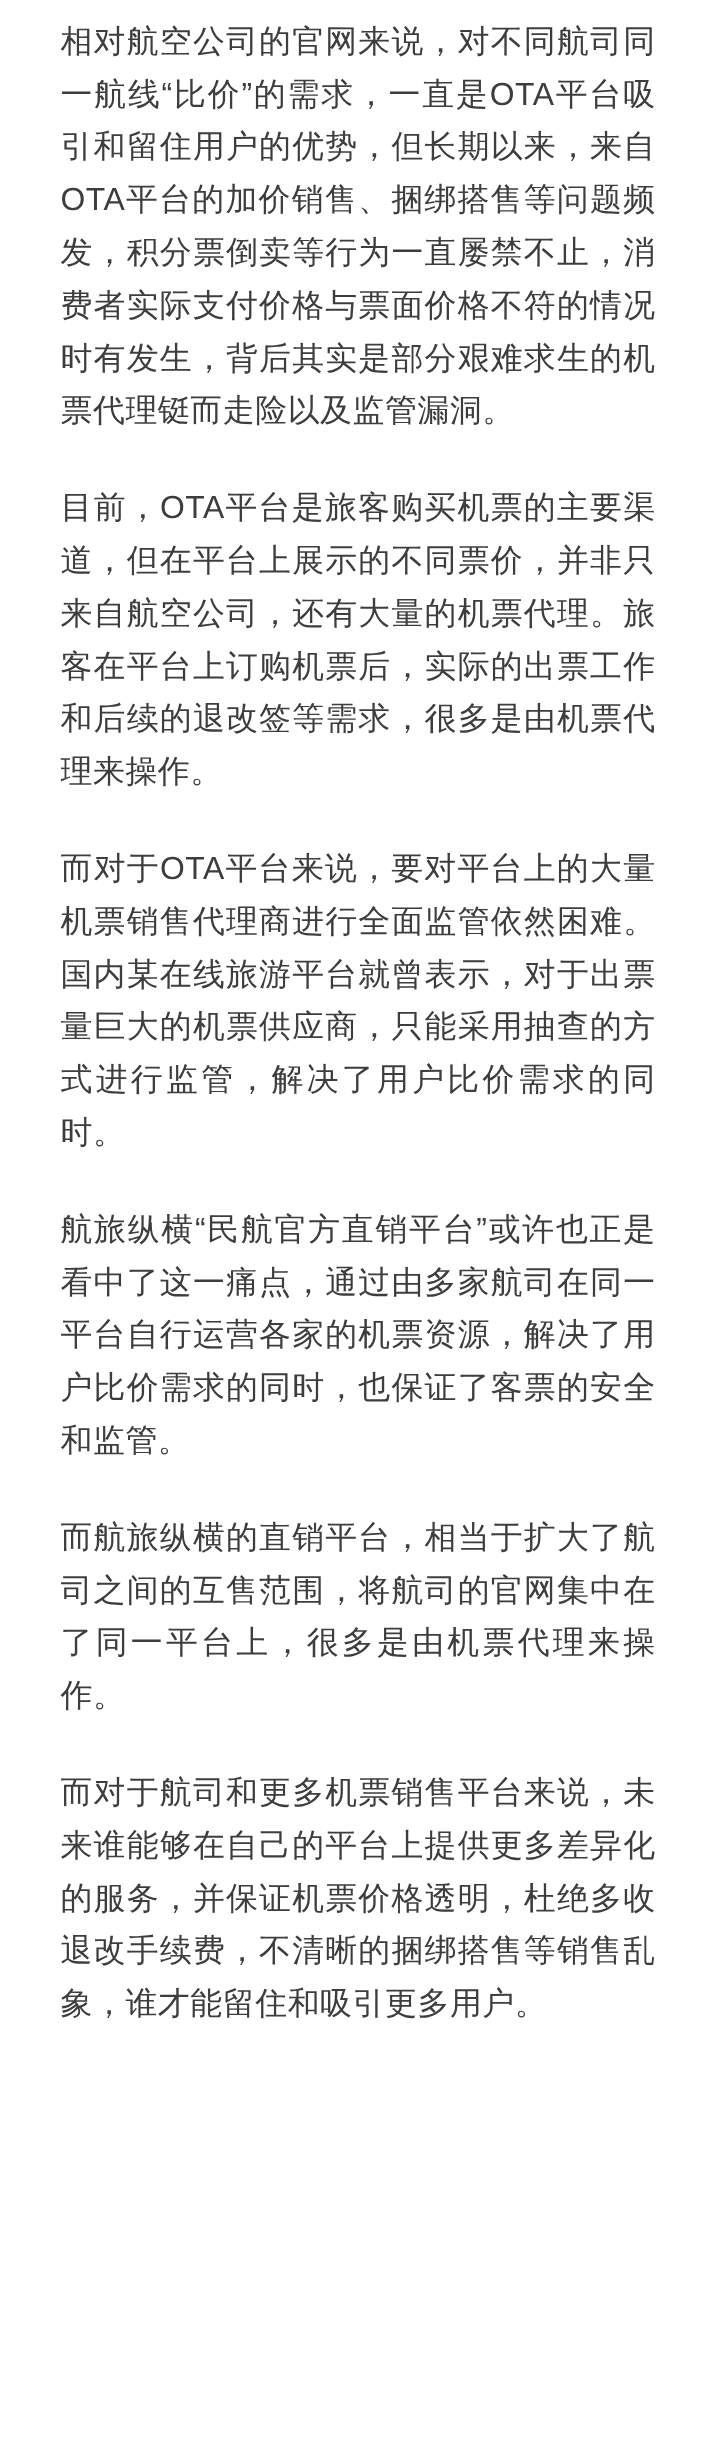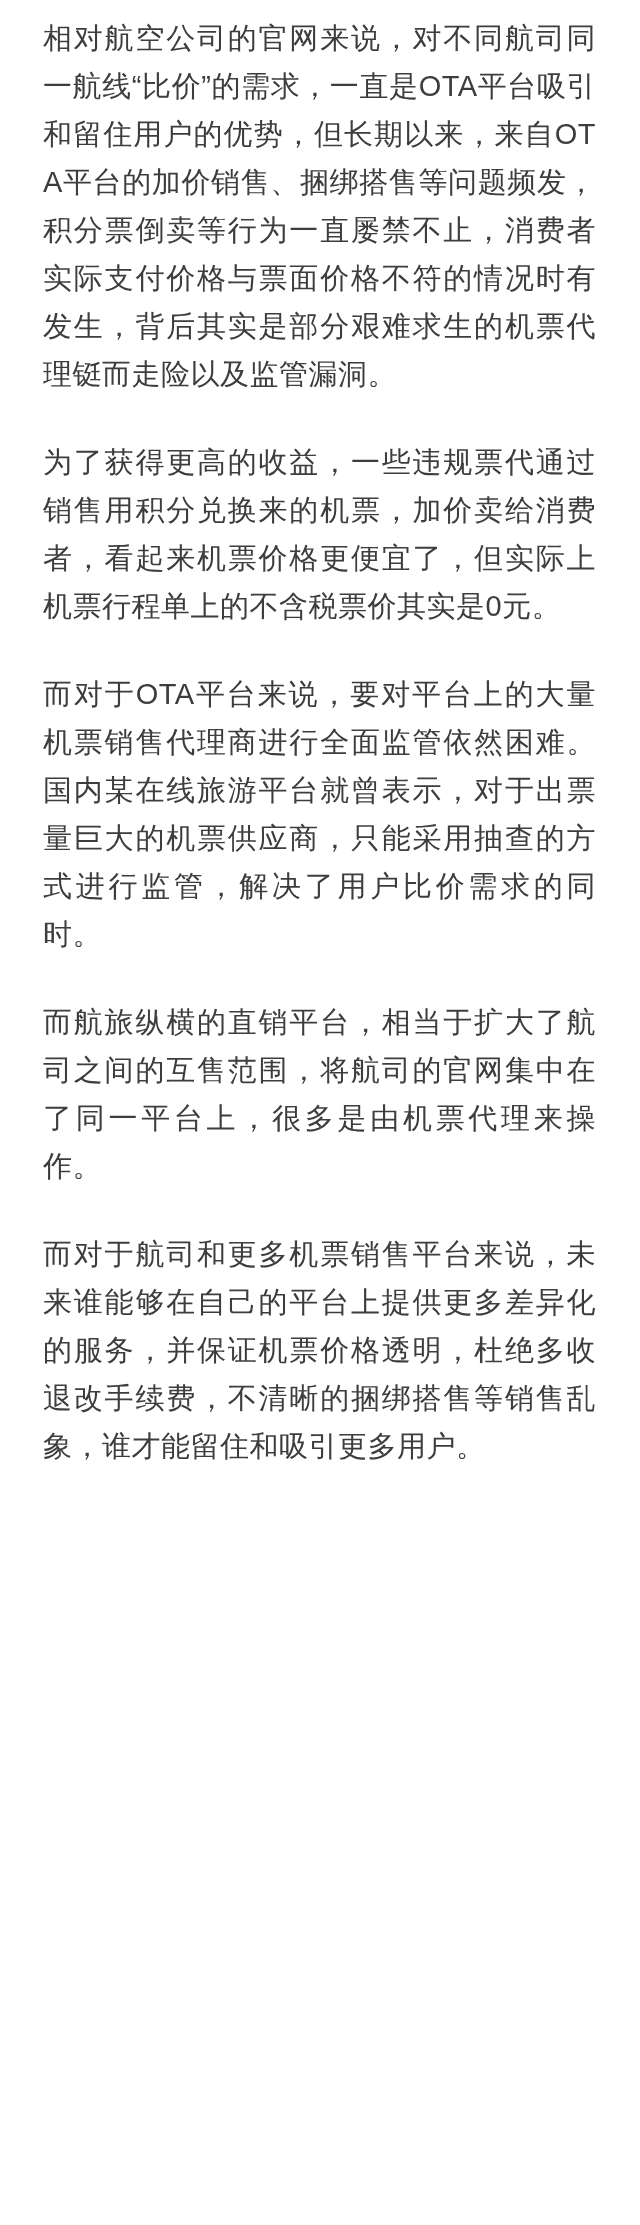--- a/index.html
+++ b/index.html
@@ -8,36 +8,37 @@
     background: #ffffff;
   }
   body {
     width: 640px;
     font-family: "Liberation Sans", "DejaVu Sans", sans-serif;
   }
   .article {
     padding: 14px 44px 22px 43px;
   }
   .article p {
-    margin: 0 0 40px 0;
+    margin: 0 0 40px 12px;
     font-size: 29px;
     line-height: 48px;
     font-weight: 300;
     color: #3d3d3d;
     letter-spacing: 0.5px;
     text-align: justify;
     text-justify: inter-ideograph;
     word-break: break-all;
   }
   .article p:last-child {
     margin-bottom: 0;
   }
 </style>
 </head>
 <body>
 
 <div class="article">
   <p>相对航空公司的官网来说，对不同航司同一航线“比价”的需求，一直是OTA平台吸引和留住用户的优势，但长期以来，来自OTA平台的加价销售、捆绑搭售等问题频发，积分票倒卖等行为一直屡禁不止，消费者实际支付价格与票面价格不符的情况时有发生，背后其实是部分艰难求生的机票代理铤而走险以及监管漏洞。</p>
-  <p>为了获得更高的收益，一些违规票代通过销售用积分兑换来的机票，加价卖给消费者，看起来机票价格更便宜了，但实际上机票行程单上的不含税票价其实是0元。</p>
+  <p>目前，OTA平台是旅客购买机票的主要渠道，但在平台上展示的不同票价，并非只来自航空公司，还有大量的机票代理。旅客在平台上订购机票后，实际的出票工作和后续的退改签等需求，很多是由机票代理来操作。</p>
   <p>而对于OTA平台来说，要对平台上的大量机票销售代理商进行全面监管依然困难。国内某在线旅游平台就曾表示，对于出票量巨大的机票供应商，只能采用抽查的方式进行监管，解决了用户比价需求的同时。</p>
+  <p>航旅纵横“民航官方直销平台”或许也正是看中了这一痛点，通过由多家航司在同一平台自行运营各家的机票资源，解决了用户比价需求的同时，也保证了客票的安全和监管。</p>
   <p>而航旅纵横的直销平台，相当于扩大了航司之间的互售范围，将航司的官网集中在了同一平台上，很多是由机票代理来操作。</p>
   <p>而对于航司和更多机票销售平台来说，未来谁能够在自己的平台上提供更多差异化的服务，并保证机票价格透明，杜绝多收退改手续费，不清晰的捆绑搭售等销售乱象，谁才能留住和吸引更多用户。</p>
 </div>
 
 </body></html>

